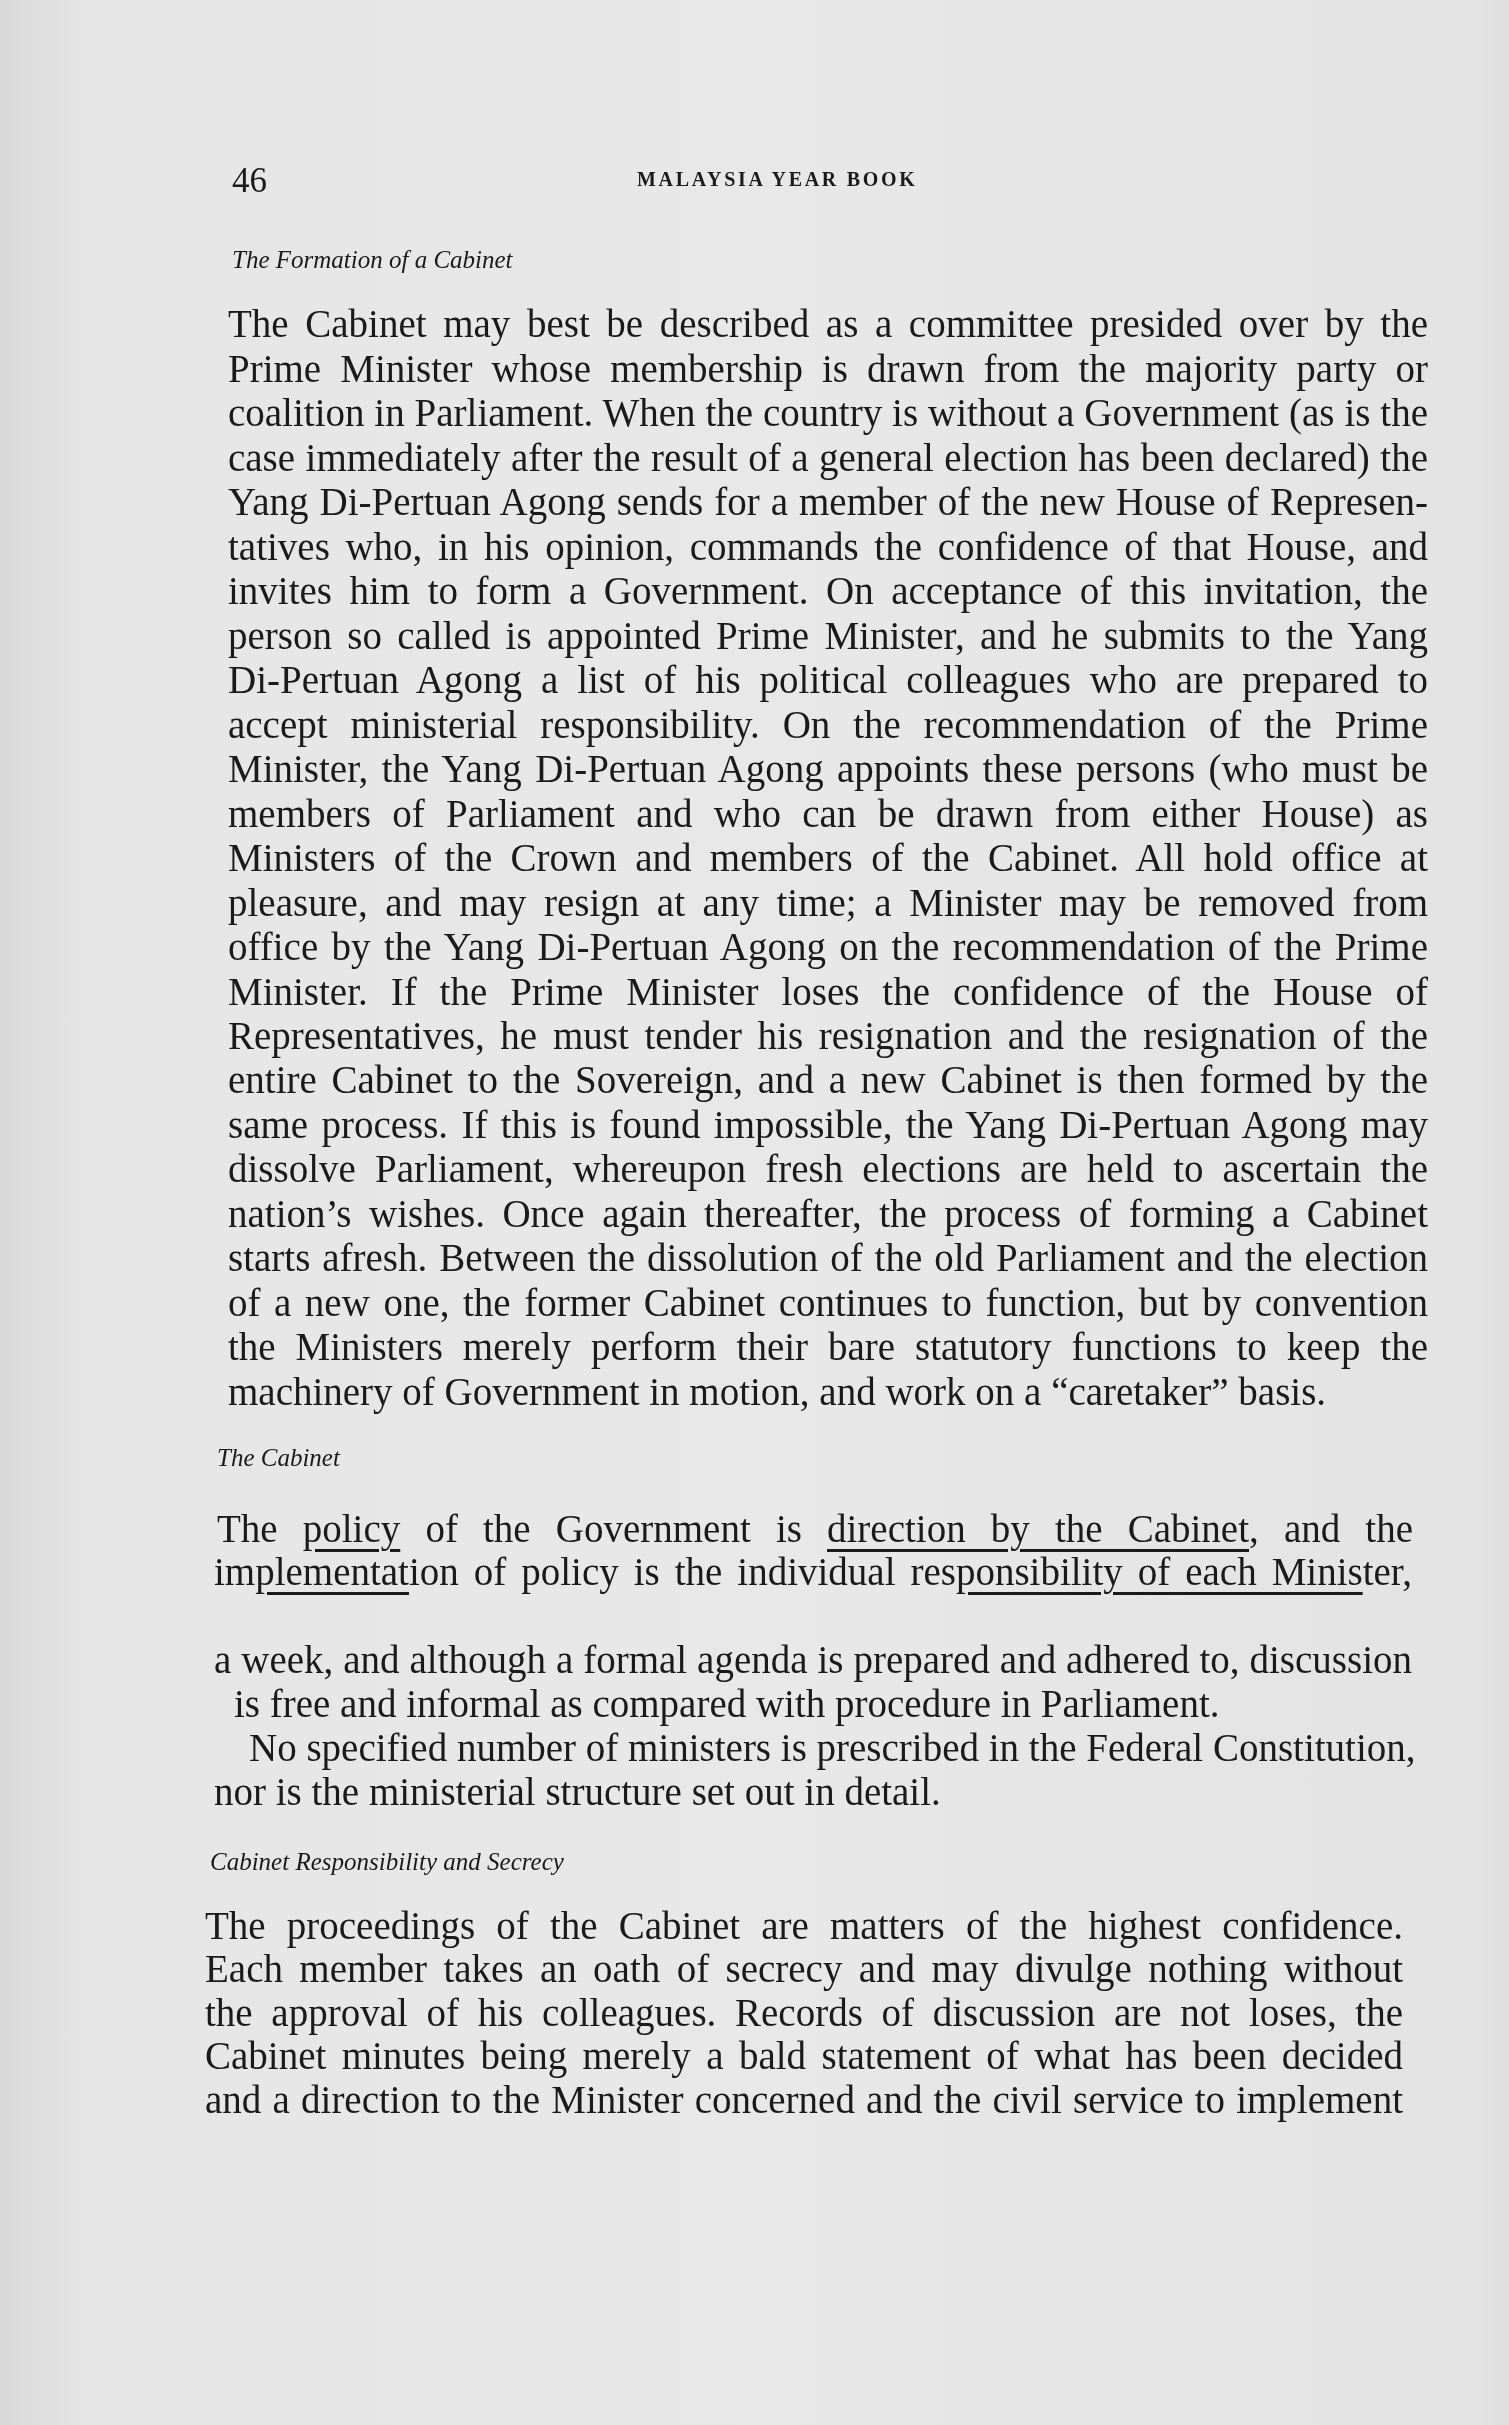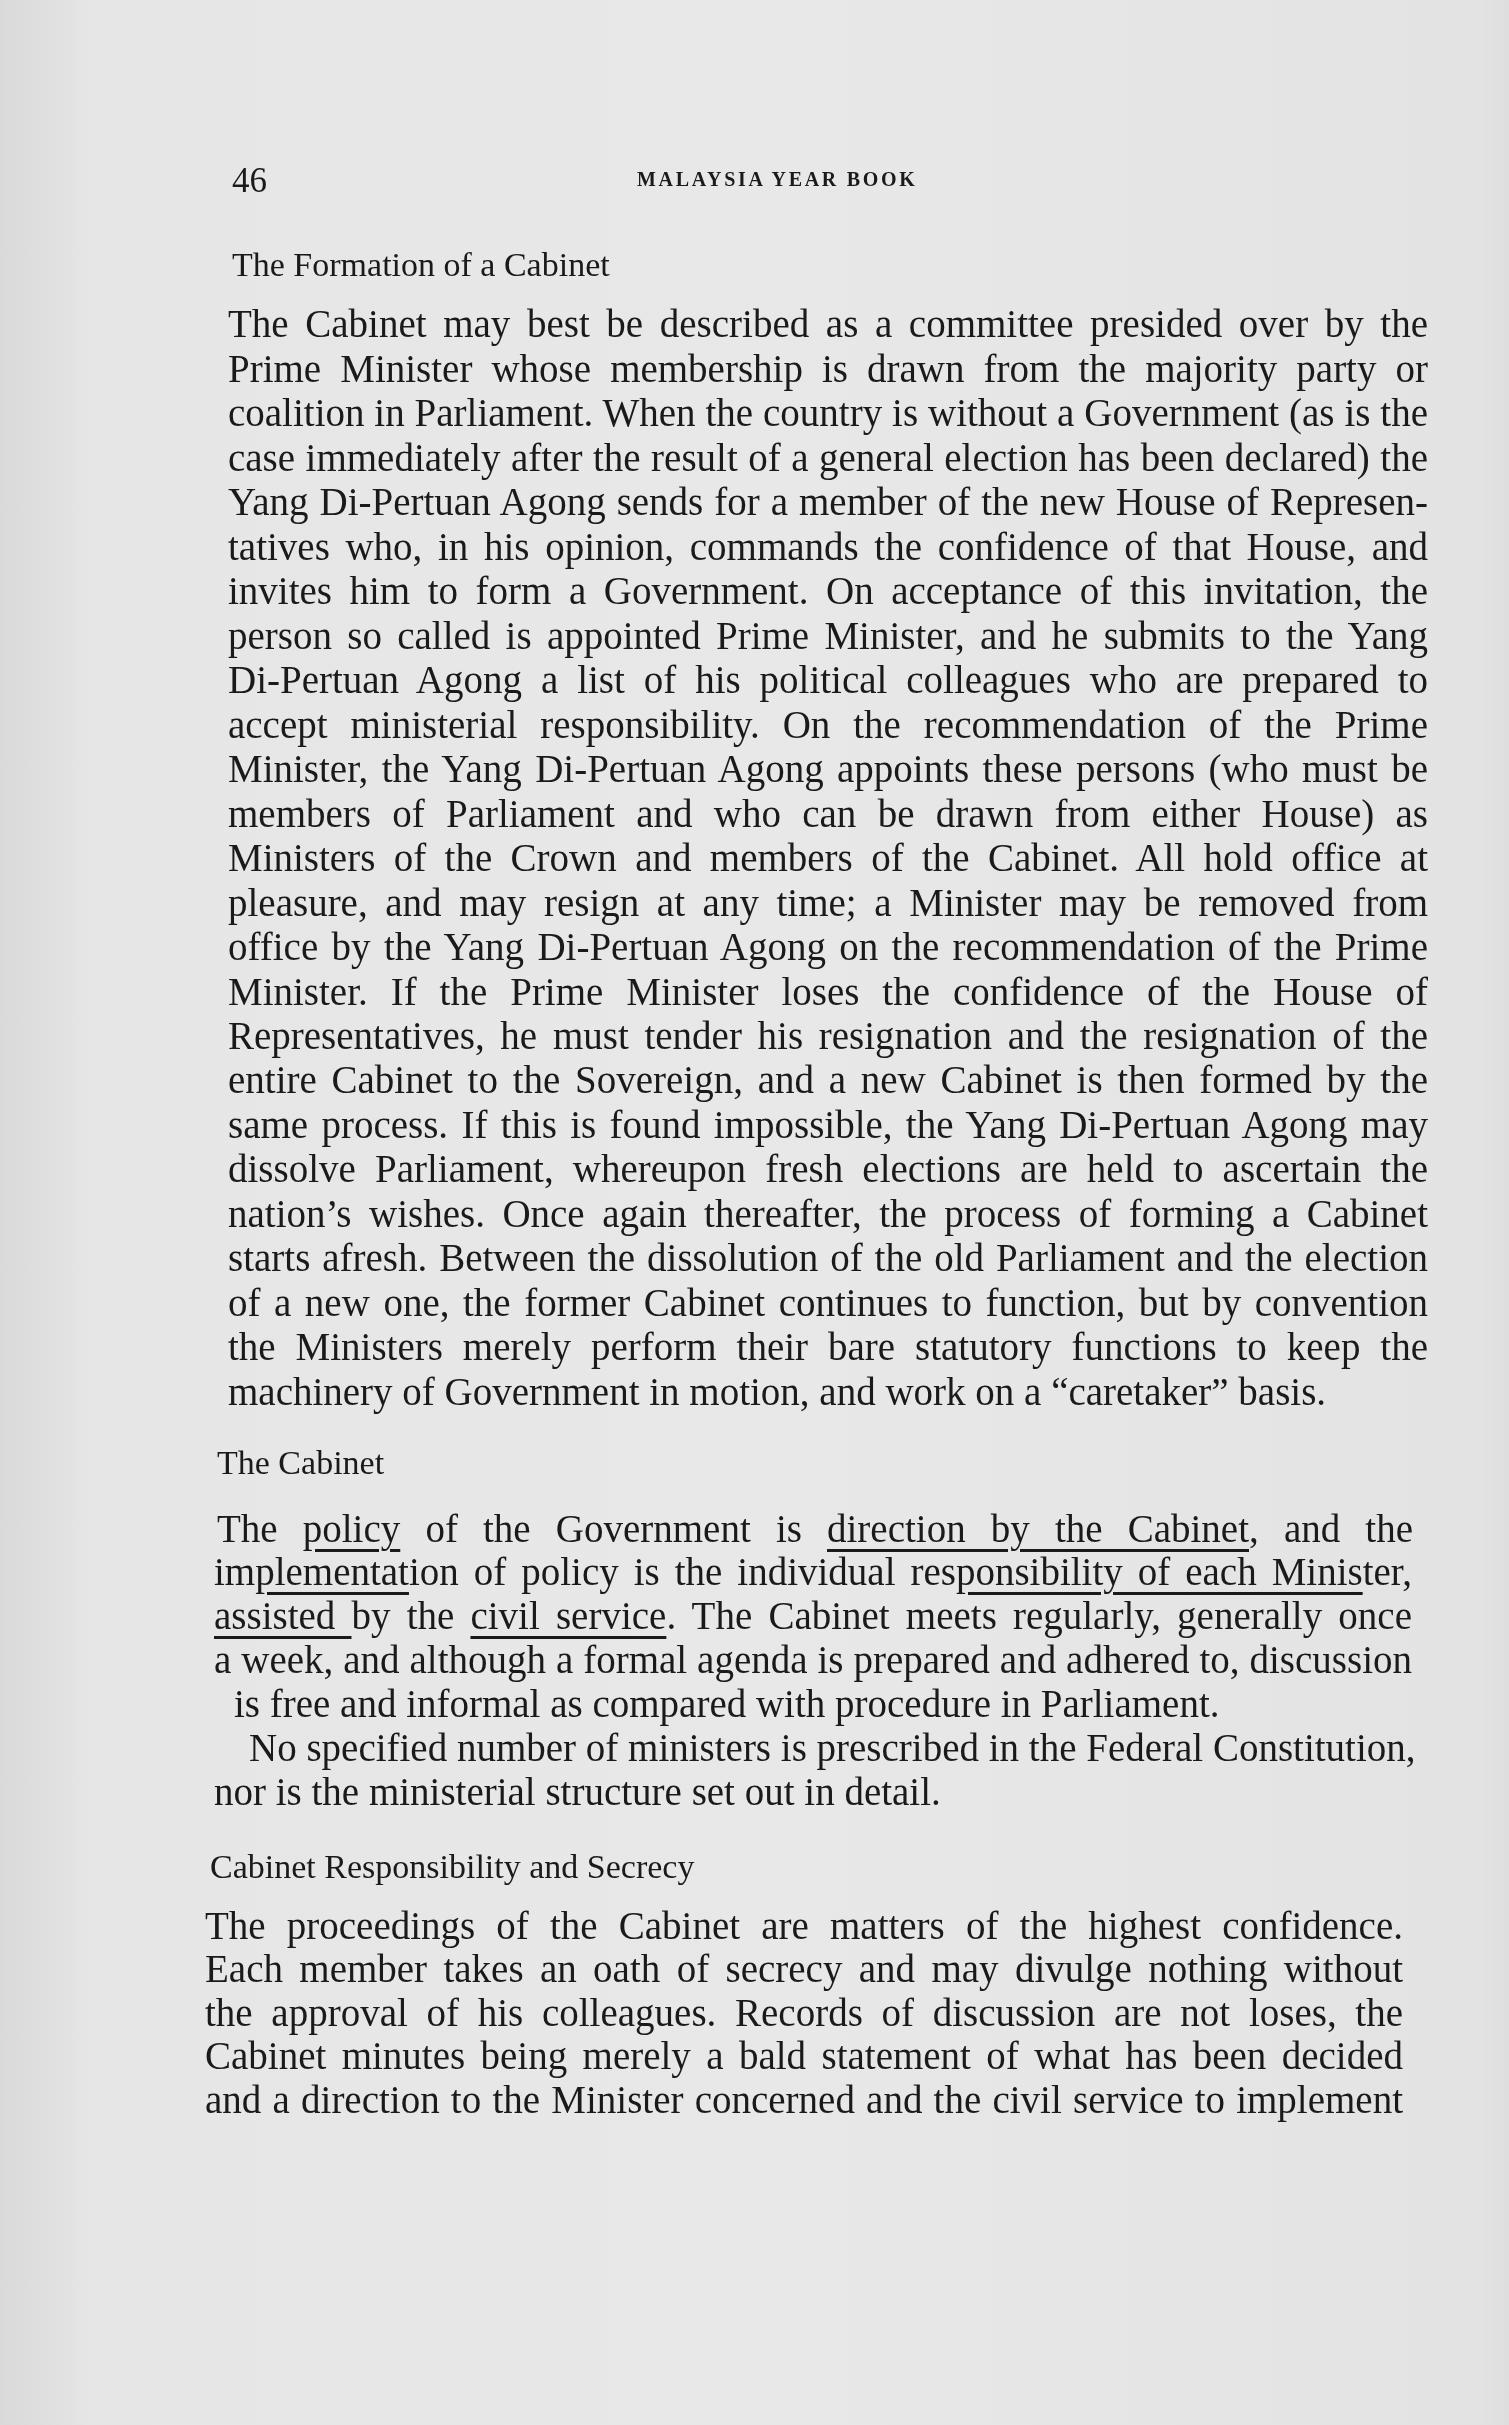--- a/index.html
+++ b/index.html
@@ -11,21 +11,21 @@
     position:relative;
   }
   .page {
     position:absolute; left:0; top:0; width:1509px; height:2426px;
     background: linear-gradient(90deg,#d9d9d9 0%,#e6e6e6 6%,#e8e8e8 50%,#e3e3e3 95%,#d6d6d6 100%);
     padding-left: 48px;
   }
   .running-head { position:absolute; top:161px; left:232px; right:88px; height:44px; }
   .page-number { position:absolute; left:0; top:0; font-size:35px; }
   .book-title { position:absolute; left:405px; top:7px; font-size:20px; letter-spacing:2.7px;font-weight:bold; }
-  .heading { position:absolute; font-size:34px; white-space:nowrap; }
+  .heading { position:absolute; font-style:italic; font-size:25px; white-space:nowrap; }
   .line {
     position:absolute; font-size:39px; white-space:nowrap;
     text-align:justify; text-align-last:justify; height:41px; line-height:41px;
   }
   .line.last { text-align-last:left; }
   .ul { text-decoration:underline; text-decoration-thickness:2.7px; text-underline-offset:7px; }
 </style>
 </head>
 <body>
 
@@ -60,21 +60,20 @@
       <div class="line" style="left: 228px; width: 1200px; top: 1193px;">nation’s wishes. Once again thereafter, the process of forming a Cabinet</div>
       <div class="line" style="left: 228px; width: 1200px; top: 1237px;">starts afresh. Between the dissolution of the old Parliament and the election</div>
       <div class="line" style="left: 228px; width: 1200px; top: 1282px;">of a new one, the former Cabinet continues to function, but by convention</div>
       <div class="line" style="left: 228px; width: 1200px; top: 1326px;">the Ministers merely perform their bare statutory functions to keep the</div>
       <div class="line last" style="left: 228px; width: 1200px; top: 1371px;">machinery of Government in motion, and work on a “caretaker” basis.</div>
     </div>
 
   <div class="heading" style="left:217px;top:1444px;">The Cabinet</div>
   <div class="line" style="left:217px;width:1196px;top:1508px;"><span>The </span><span class="ul">policy</span><span> of the Government is </span><span class="ul">direction by the Cabinet</span><span>, and the</span></div>
   <div class="line" style="left:214px;width:1198px;top:1551px;"><span>im</span><span class="ul">plementat</span><span>ion of policy is the individual res</span><span class="ul">ponsibility of each Minis</span><span>ter,</span></div>
-  <div class="line" style="left:214px;width:1198px;top:1595px;"><span class="ul">assisted </span><span>by the </span><span class="ul">civil service</span><span>. The Cabinet meets regularly, generally once</span></div>
   <div id="sec1">
       <div class="line" style="left: 214px; width: 1198px; top: 1639px;">a week, and although a formal agenda is prepared and adhered to, discussion</div>
       <div class="line last" style="left: 214px; width: 1198px; top: 1683px; margin-left: 20px;">is free and informal as compared with procedure in Parliament.</div>
       <div class="line" style="left: 249px; width: 1163px; top: 1727px;">No specified number of ministers is prescribed in the Federal Constitution,</div>
       <div class="line last" style="left: 214px; width: 1198px; top: 1771px;">nor is the ministerial structure set out in detail.</div>
     </div>
 
   <div class="heading" style="left:210px;top:1848px;">Cabinet Responsibility and Secrecy</div>
   <div id="sec2">
       <div class="line" style="left: 205px; width: 1198px; top: 1905px;">The proceedings of the Cabinet are matters of the highest confidence.</div>

